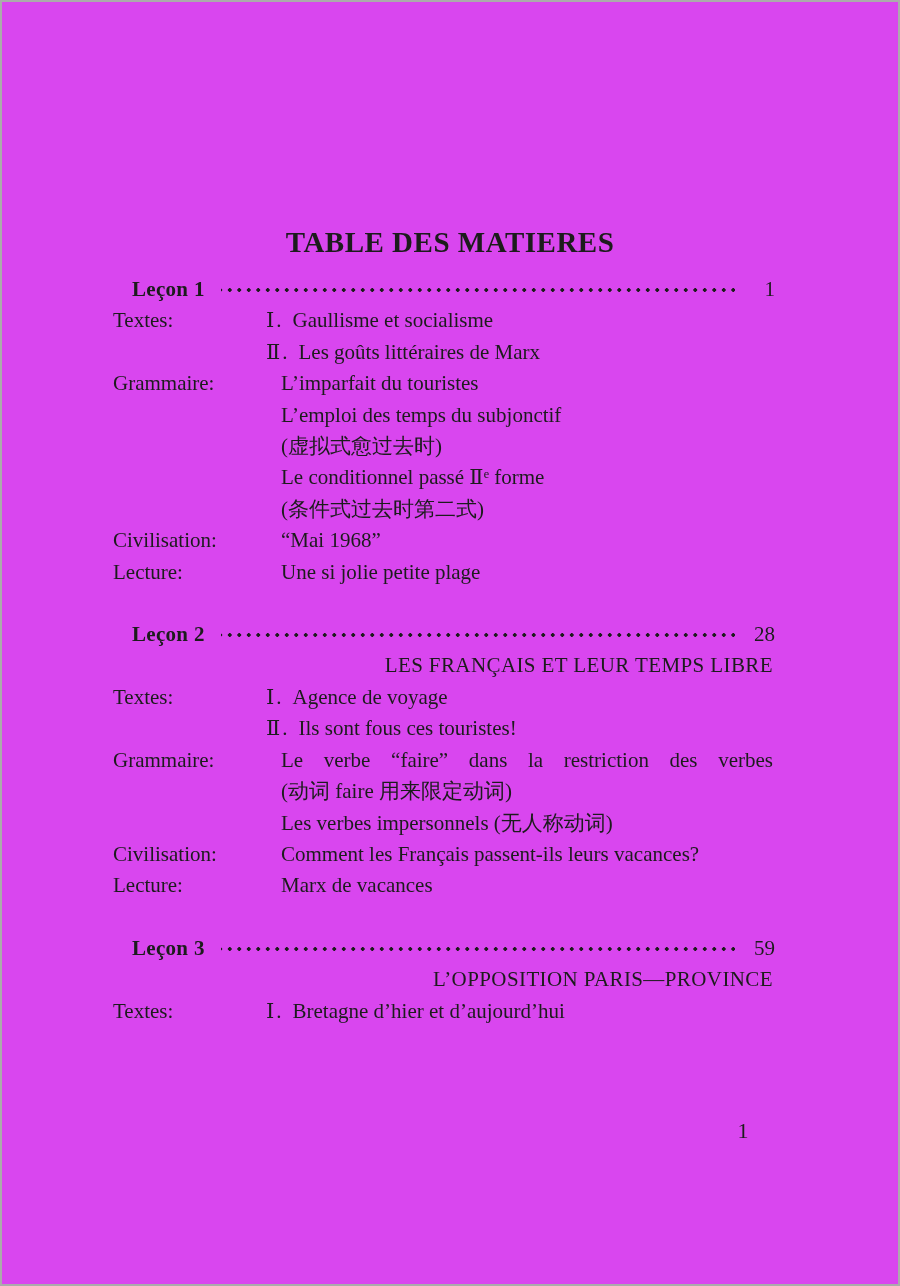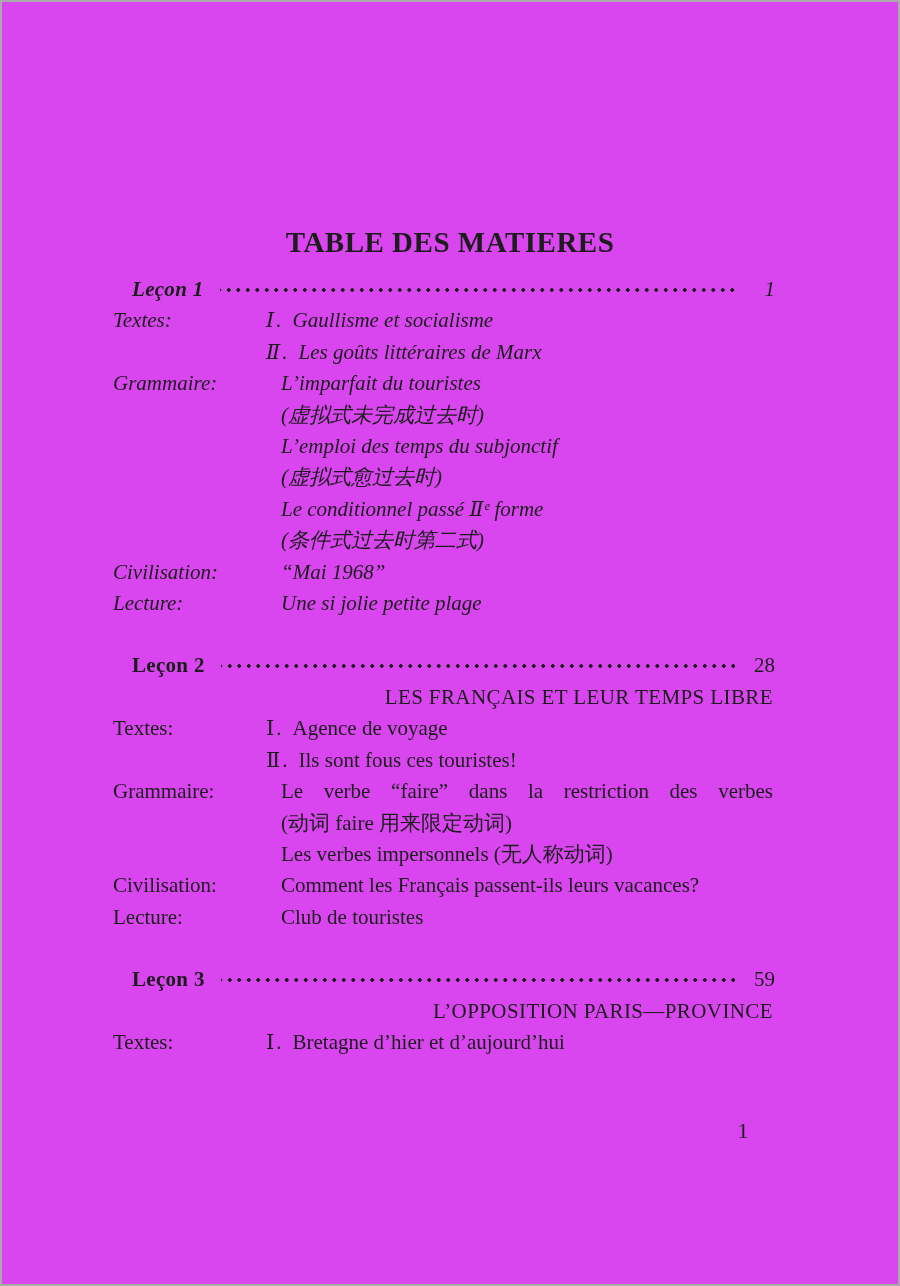--- a/index.html
+++ b/index.html
@@ -7,21 +7,21 @@
     width:900px;height:1286px;box-sizing:border-box;position:relative;
     background:#d946ef;border:2px solid #ababab;overflow:hidden;
     font-family:"Liberation Serif","DejaVu Serif",serif;color:#1c1c1c;
   }
   .title{
     margin:222px 0 0 0;text-align:center;font-weight:bold;
     font-size:29px;line-height:36px;letter-spacing:0.5px;
   }
   .toc{font-size:21px;line-height:31.4px;}
   .lesson{margin-top:31px;}
-  .lesson:first-child{margin-top:14px;font-style:italic;}
+  .lesson:first-child{margin-top:14px;}
   .lesson-header{display:flex;align-items:center;margin:0 123px 0 130px;}
   .lesson-label{font-weight:bold;white-space:nowrap;letter-spacing:0.3px;}
   .leader{
     flex:1;align-self:stretch;margin:0 10px 0 16px;
     background-image:radial-gradient(circle,#1c1c1c 1.6px,transparent 2px);
     background-size:9.5px 9.5px;background-repeat:repeat-x;
     background-position:4px center;
   }
   .pagenum{min-width:30px;text-align:right;}
   .subtitle{margin:0 125px 0 130px;text-align:right;letter-spacing:0.4px;}
@@ -54,21 +54,20 @@
       <div class="row">
         <span class="row-label"></span>
         <span class="row-body"><span class="num">Ⅱ.</span><span>Les goûts littéraires de Marx</span></span>
       </div>
       <div class="row">
         <span class="row-label">Grammaire:</span>
         <span class="row-body">L’imparfait du touristes</span>
       </div>
       <div class="row">
         <span class="row-label"></span>
-        <span class="row-body">(虚拟式未完成过去时)</span>
       </div>
       <div class="row">
         <span class="row-label"></span>
       </div>
       <div class="row">
         <span class="row-label"></span>
         <span class="row-body">L’emploi des temps du subjonctif</span>
       </div>
       <div class="row">
         <span class="row-label"></span>
@@ -121,21 +120,21 @@
       <div class="row">
         <span class="row-label"></span>
         <span class="row-body">Les verbes impersonnels (无人称动词)</span>
       </div>
       <div class="row">
         <span class="row-label">Civilisation:</span>
         <span class="row-body">Comment les Français passent-ils leurs vacances?</span>
       </div>
       <div class="row">
         <span class="row-label">Lecture:</span>
-        <span class="row-body">Club de touristes</span>
+        <span class="row-body">Marx de vacances</span>
       </div>
     </div>
 
     <div class="lesson">
       <div class="lesson-header">
         <span class="lesson-label">Leçon 3</span>
         <span class="leader"></span>
         <span class="pagenum">59</span>
       </div>
       <div class="subtitle">L’OPPOSITION PARIS—PROVINCE</div>

